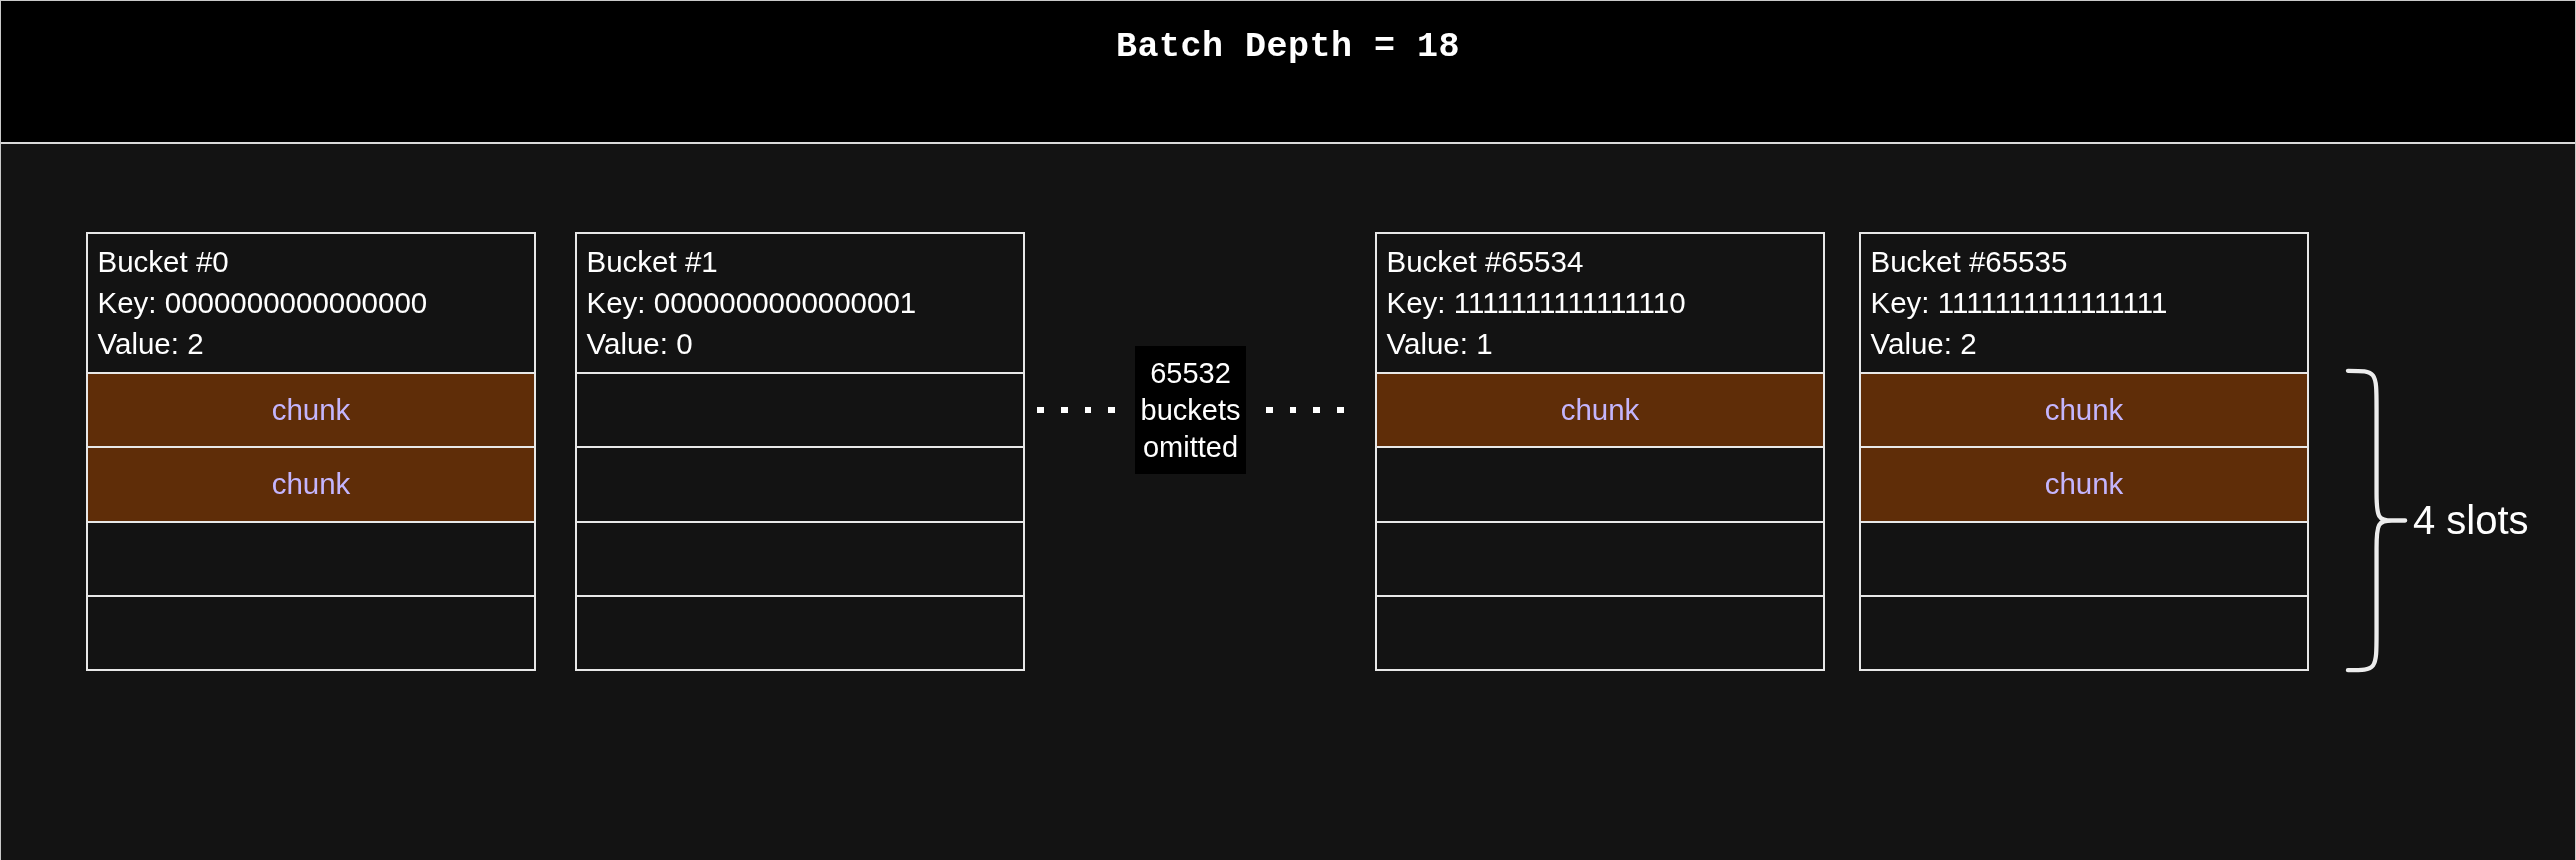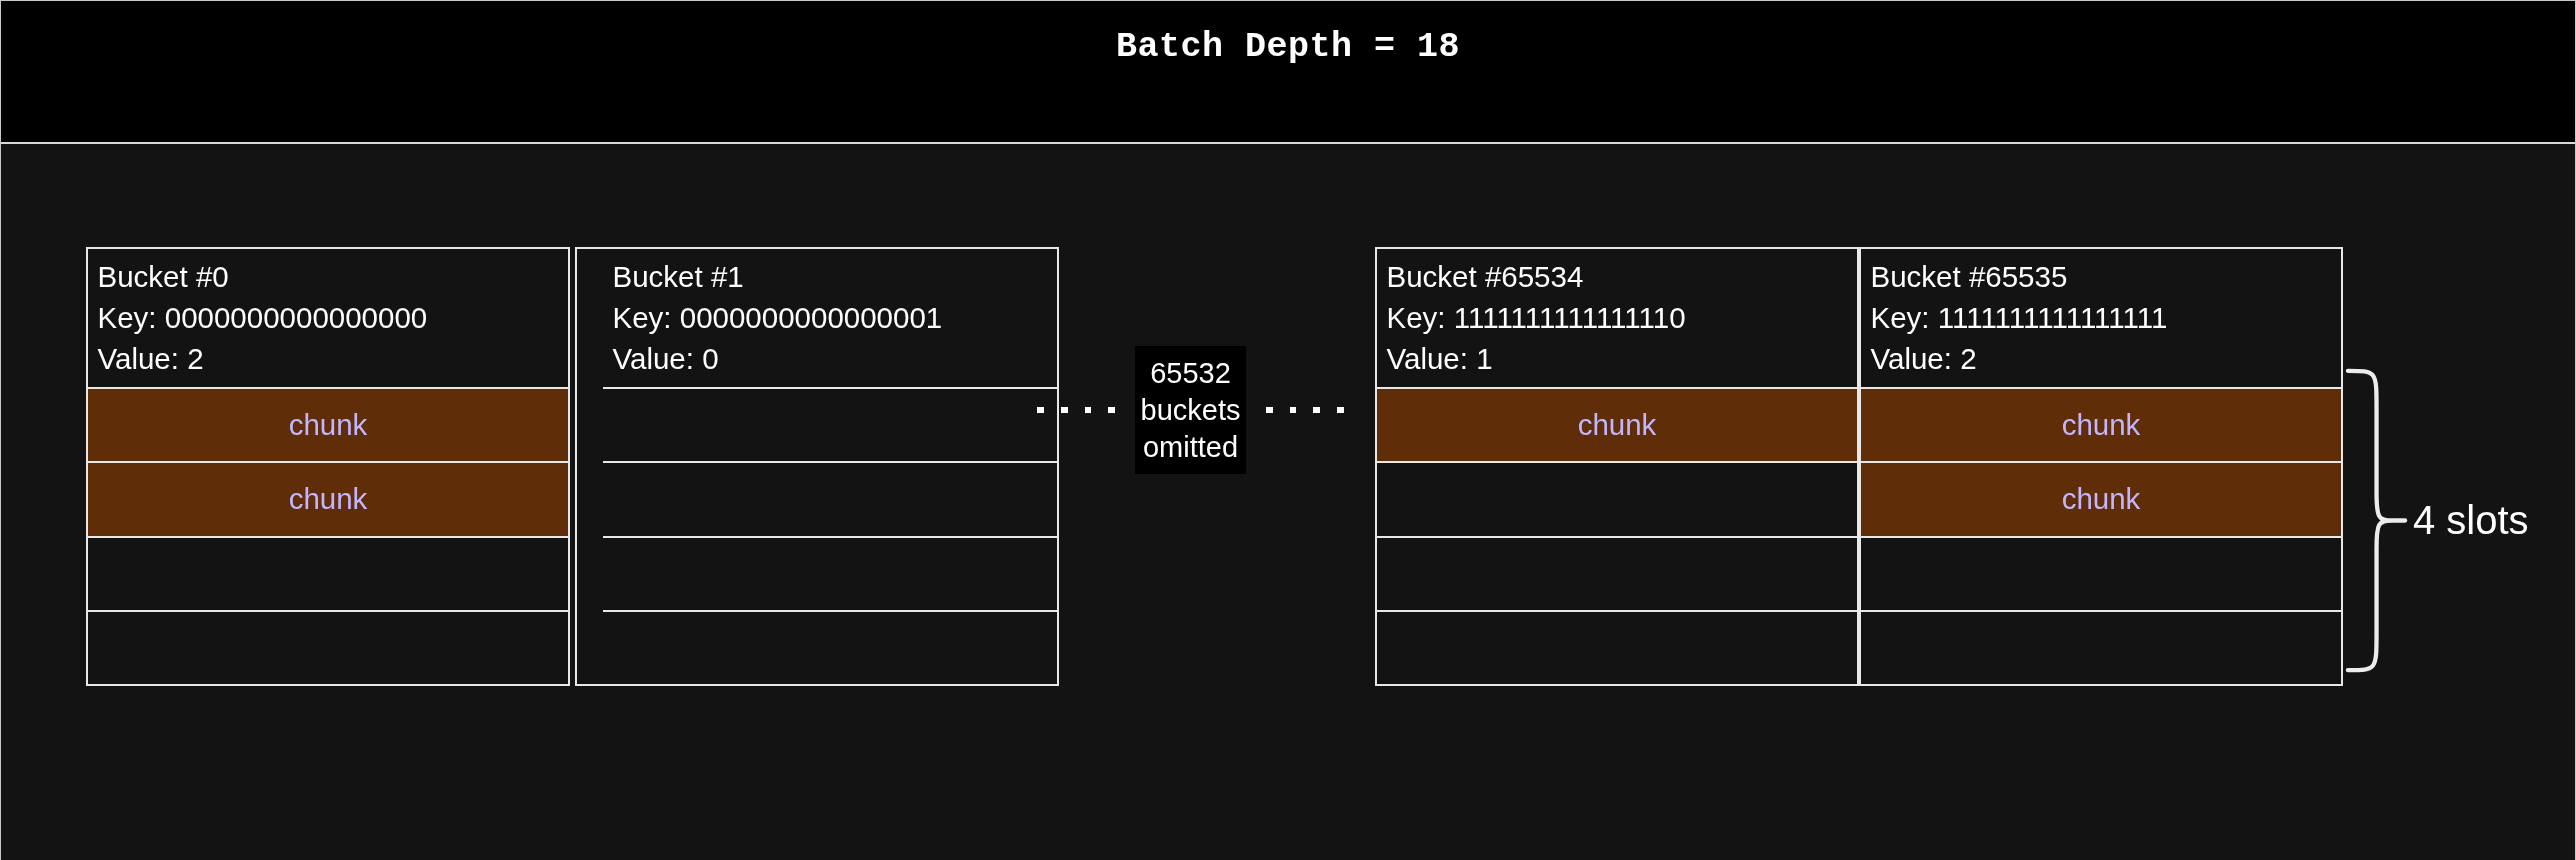--- a/index.html
+++ b/index.html
@@ -30,30 +30,30 @@
     font-size: 35px;
     font-weight: bold;
     line-height: 41px;
     letter-spacing: 0.5px;
     font-family: Liberation Mono, monospace;
   }
 
   
   .bucket {
     position: absolute;
-    top: 246px;
-    width: 484px;
+    top: 231px;
+    width: 450px;
     height: 439px;
     border: 2.9px solid #e8e8e8;
     display: flex;
     flex-direction: column;
     background: var(--body-bg, #131313);
   }
   .bucket.b0 { left: 85px;  }
-  .bucket.b1 { left: 574px; padding-left: 26px; }
+  .bucket.b1 { left: 574px; }
   .bucket.b2 { left: 1374px;}
   .bucket.b3 { left: 1858px;}
 
   .bucket-info {
     flex: 0 0 138px;
     padding: 6.7px 9.5px 0 9.5px;
     font-size: 29.5px;
     line-height: 41px;
     white-space: nowrap;
     overflow: hidden;

